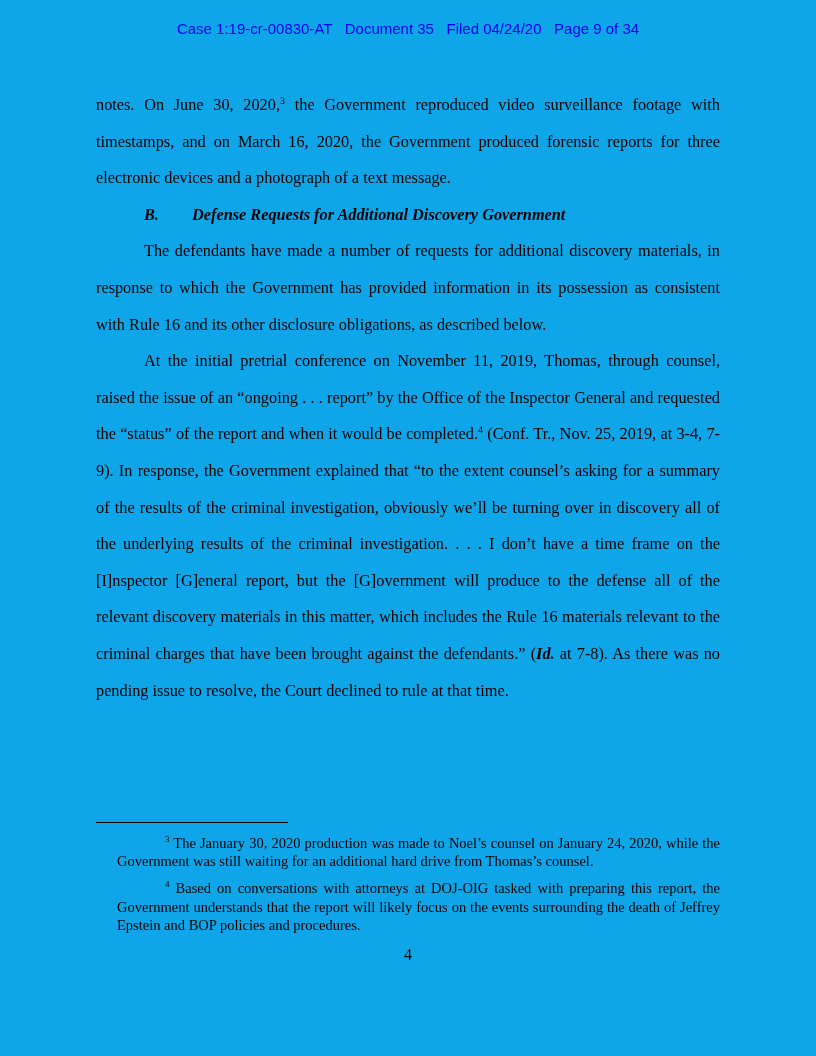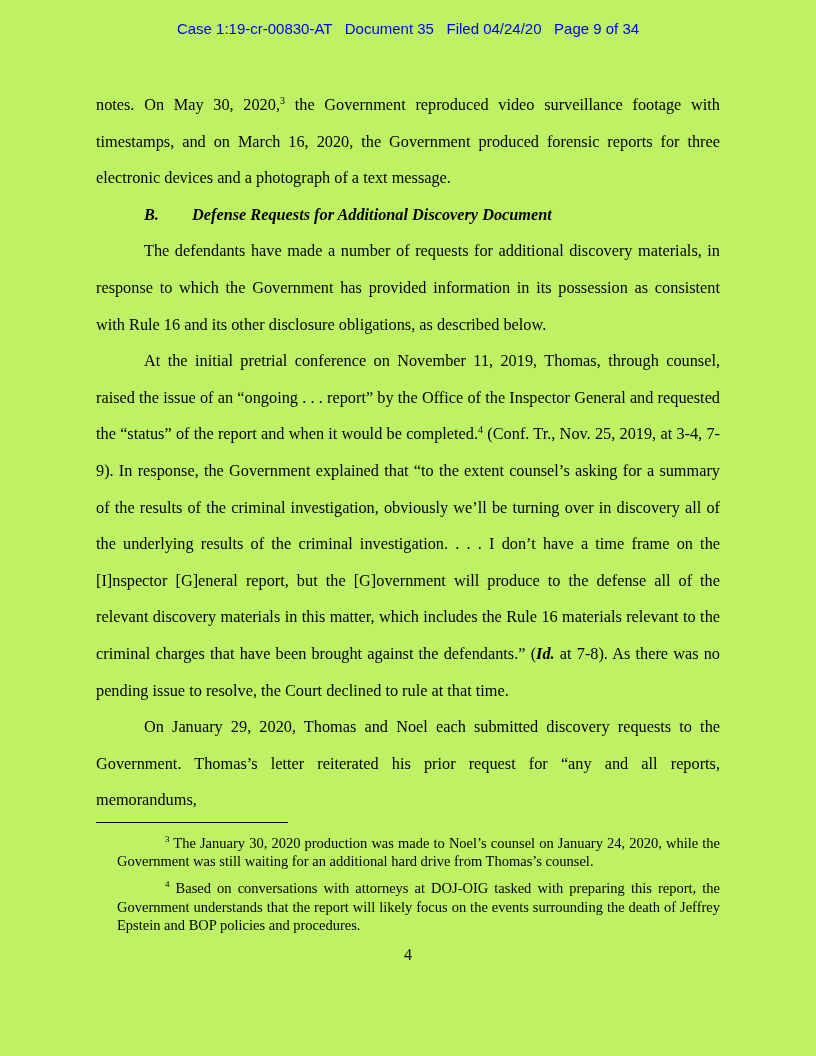--- a/index.html
+++ b/index.html
@@ -5,21 +5,21 @@
   * { margin: 0; padding: 0; box-sizing: border-box; }
   html, body { background: #ffffff; }
   body {
     width: 816px; height: 1056px;
     position: relative;
     font-family: "Liberation Serif", serif;
     color: #000;
   }
   .page {
     position: absolute; inset: 0;
-    background: #bef264;
+    background: #0ea5e9;
     overflow: hidden;
   }
   .stamp {
     position: absolute;
     top: 20px; left: 0; right: 0;
     text-align: center;
     font-family: "Liberation Sans", sans-serif;
     font-size: 15px;
     white-space: pre;
   }
@@ -71,25 +71,24 @@
   }
 </style>
 </head>
 <body>
 
 <div class="page">
 
   <div class="stamp" style="color: rgb(0, 0, 238);">Case 1:19-cr-00830-AT   Document 35   Filed 04/24/20   Page 9 of 34</div>
 
   <div class="body-text">
-    <p class="para"><span>notes.  On May 30, 2020,</span><span class="run-sup">3</span><span> the Government reproduced video surveillance footage with timestamps, and on March 16, 2020, the Government produced forensic reports for three electronic devices and a photograph of a text message.</span></p>
-    <p class="para heading"><span class="run-label">B.</span><span class="run-title">Defense Requests for Additional Discovery Document</span></p>
+    <p class="para"><span>notes.  On June 30, 2020,</span><span class="run-sup">3</span><span> the Government reproduced video surveillance footage with timestamps, and on March 16, 2020, the Government produced forensic reports for three electronic devices and a photograph of a text message.</span></p>
+    <p class="para heading"><span class="run-label">B.</span><span class="run-title">Defense Requests for Additional Discovery Government</span></p>
     <p class="para indent"><span>The defendants have made a number of requests for additional discovery materials, in response to which the Government has provided information in its possession as consistent with Rule 16 and its other disclosure obligations, as described below.</span></p>
     <p class="para indent"><span>At the initial pretrial conference on November 11, 2019, Thomas, through counsel, raised the issue of an “ongoing . . . report” by the Office of the Inspector General and requested the “status” of the report and when it would be completed.</span><span class="run-sup">4</span><span>  (Conf. Tr., Nov. 25, 2019, at 3-4, 7-9).  In response, the Government explained that “to the extent counsel’s asking for a summary of the results of the criminal investigation, obviously we’ll be turning over in discovery all of the underlying results of the criminal investigation. . . . I don’t have a time frame on the [I]nspector [G]eneral report, but the [G]overnment will produce to the defense all of the relevant discovery materials in this matter, which includes the Rule 16 materials relevant to the criminal charges that have been brought against the defendants.”  (</span><span class="run-i">Id.</span><span> at 7-8).  As there was no pending issue to resolve, the Court declined to rule at that time.</span></p>
-    <p class="para indent"><span>On January 29, 2020, Thomas and Noel each submitted discovery requests to the Government.  Thomas’s letter reiterated his prior request for “any and all reports, memorandums,</span></p>
   </div>
 
   <div class="footnotes">
     <hr class="fn-sep">
     <p class="footnote"><span class="run-sup">3</span><span> The January 30, 2020 production was made to Noel’s counsel on January 24, 2020, while the Government was still waiting for an additional hard drive from Thomas’s counsel.</span></p>
     <p class="footnote"><span class="run-sup">4</span><span> Based on conversations with attorneys at DOJ-OIG tasked with preparing this report, the Government understands that the report will likely focus on the events surrounding the death of Jeffrey Epstein and BOP policies and procedures.</span></p>
   </div>
 
   <div class="page-number">4</div>
 

